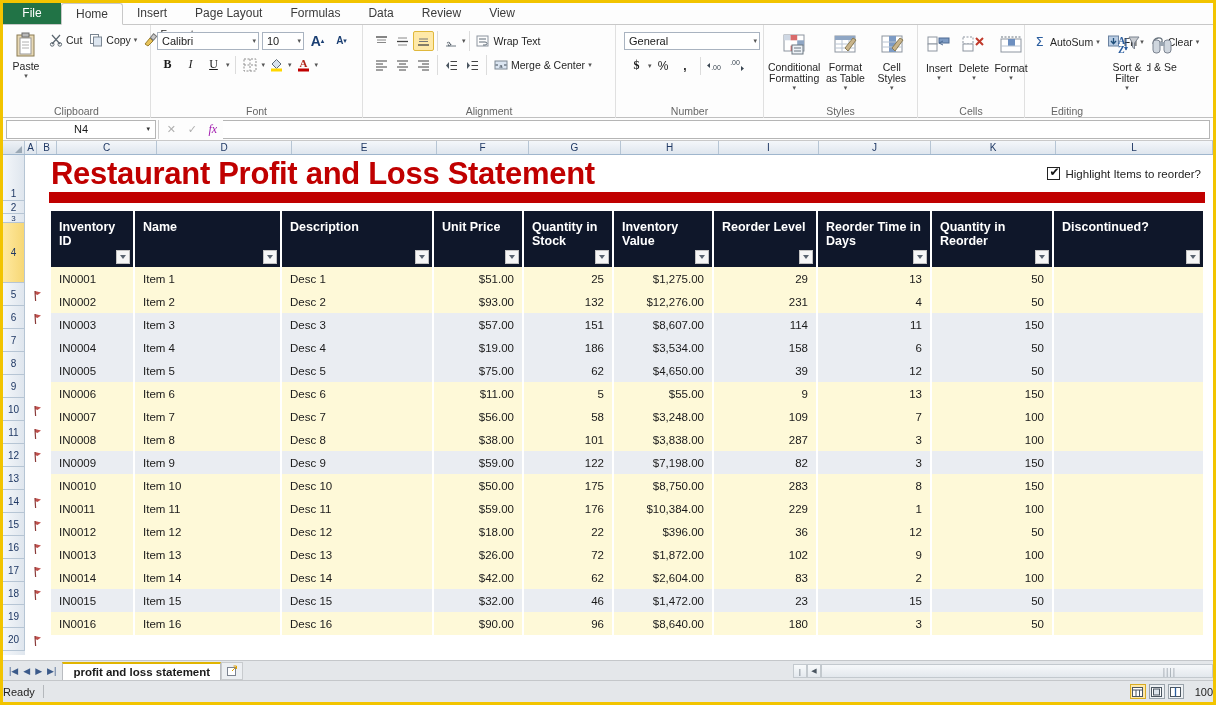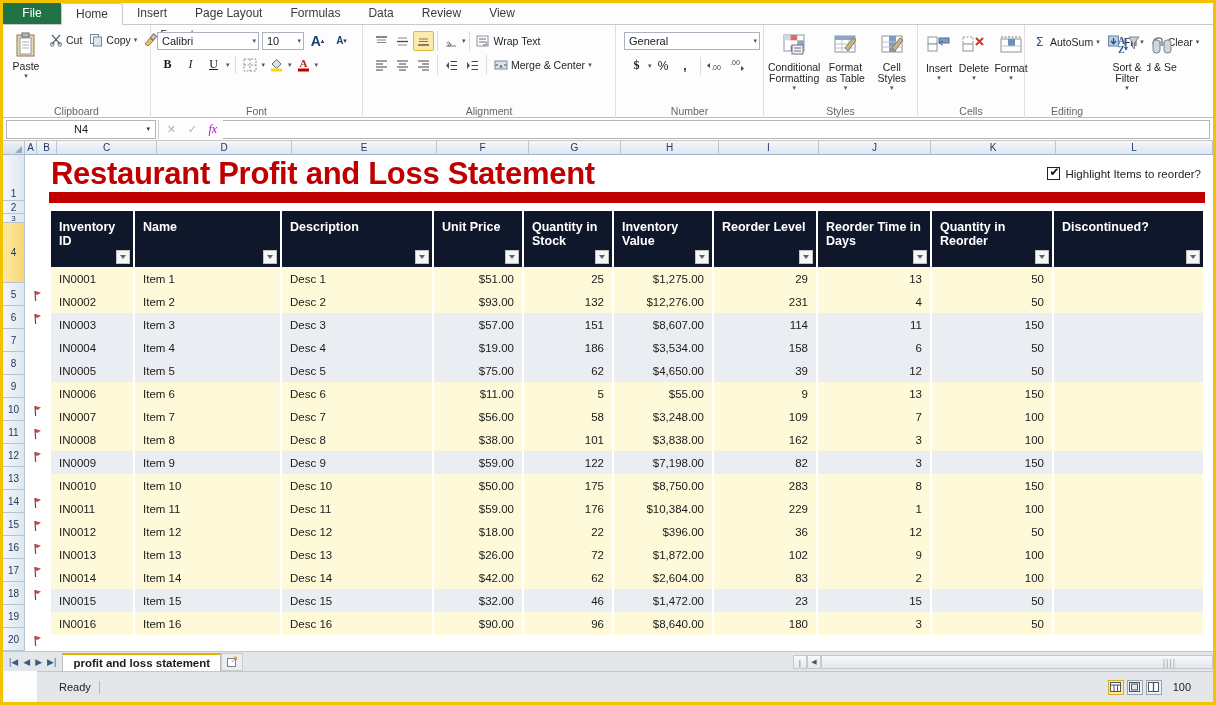--- a/index.html
+++ b/index.html
@@ -108,22 +108,22 @@
              border-top:2px solid #E0B400;}
   .newsheet{ width:22px; height:18px; display:flex; align-items:center; justify-content:center;
              background:#eceff2; border:1px solid #c8cbce; font-size:10px; color:#555;}
   .hscroll{ position:absolute; right:0; top:0; height:20px; width:420px; display:flex; align-items:center;}
   .hs-track{ flex:1; height:14px; background:linear-gradient(#f6f8fa,#e3e8ed); border:1px solid #c3c9ce;
              position:relative;}
   .hs-grip{ position:absolute; right:36px; top:2px; color:#9aa3ab; font-size:9px; letter-spacing:1px;}
   .sbtn{ width:14px; height:14px; background:linear-gradient(#f8fafb,#e4e9ee); border:1px solid #c3c9ce;
          display:flex; align-items:center; justify-content:center; font-size:7px; color:#4a5560;}
 
-  .status{ height:31px; background:#e4e7ea; display:flex; align-items:center;
-           border-top:1px solid #c4c7ca; font-size:11px; color:#222; padding:0 22px;margin-left:34px;}
+  .status{ height:22px; background:#e4e7ea; display:flex; align-items:center;
+           border-top:1px solid #c4c7ca; font-size:11px; color:#222; padding:0 0;}
   .status .vsep{ width:1px; height:13px; background:#b4b8bc; margin:0 8px;}
   .viewbtns{ margin-left:auto; display:flex; align-items:center; gap:3px;}
   .vbtn{ width:16px; height:15px; border:1px solid #9aa3ab; background:#eef1f4;
          display:flex; align-items:center; justify-content:center;}
   .vbtn.on{ background:#ffe9a8; border-color:#d8ab22;}
   .zoomtxt{ margin-left:8px; font-size:11px;}
 </style>
 </head>
 <body>
 
@@ -724,21 +724,21 @@
                   <td class="num">100</td>
                   <td></td>
                 </tr>
                 <tr class="y">
                   <td>IN0008</td>
                   <td>Item 8</td>
                   <td>Desc 8</td>
                   <td class="num">$38.00</td>
                   <td class="num">101</td>
                   <td class="num">$3,838.00</td>
-                  <td class="num">162</td>
+                  <td class="num">287</td>
                   <td class="num">3</td>
                   <td class="num">100</td>
                   <td></td>
                 </tr>
                 <tr class="g">
                   <td>IN0009</td>
                   <td>Item 9</td>
                   <td>Desc 9</td>
                   <td class="num">$59.00</td>
                   <td class="num">122</td>

